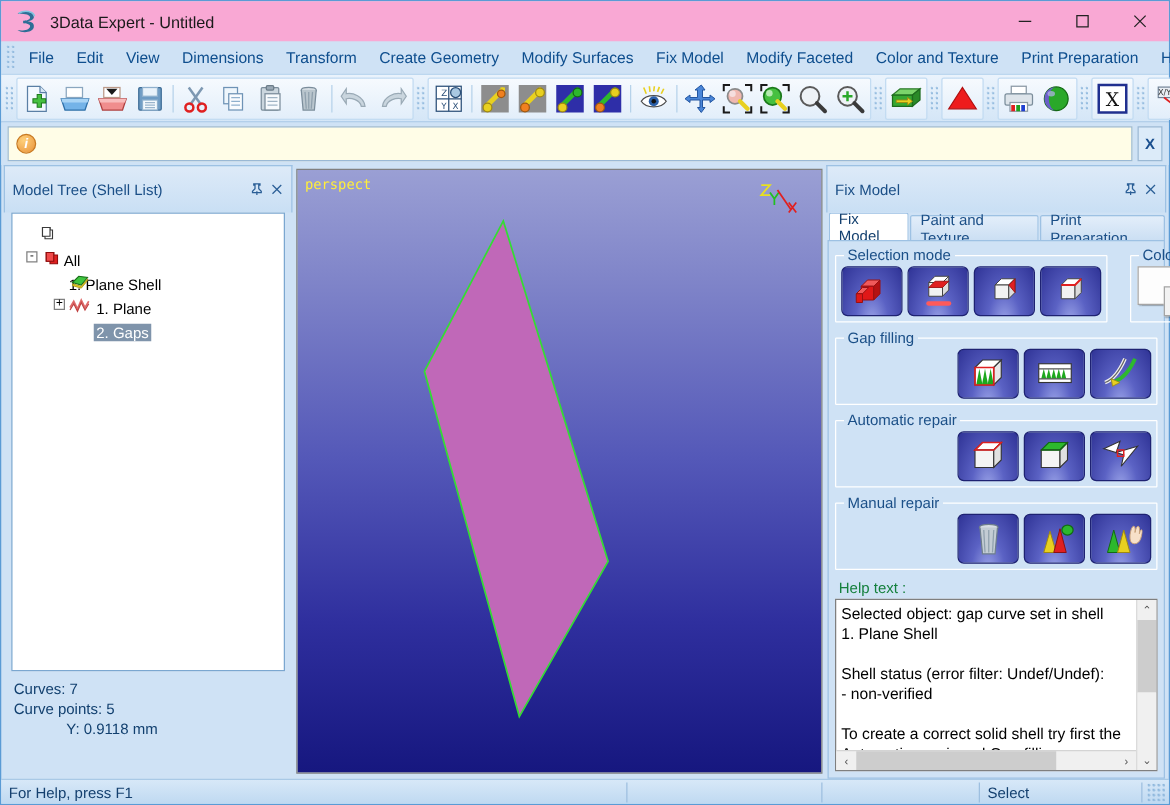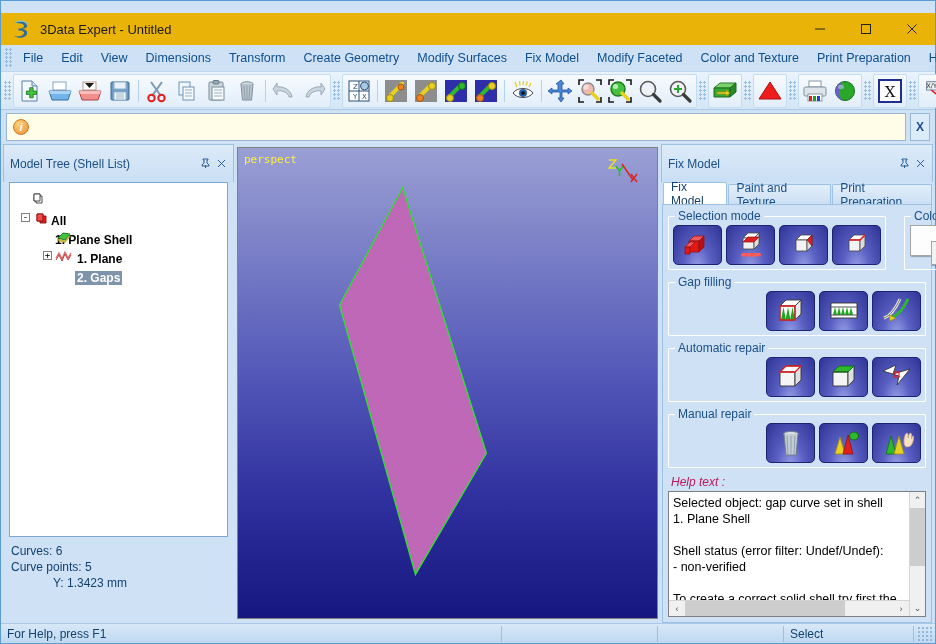--- a/index.html
+++ b/index.html
@@ -14,25 +14,24 @@
   }
   .app {
     position:relative; width:936px; height:644px;
     background:#cfe2f5;
     border:1px solid #5a9bd5;
     display:flex; flex-direction:column;
   }
 
   
   .titlebar {
-    height:32px; background:#eab308;
+    height:32px; background:#f9a8d4;
     display:flex; align-items:center;
     flex:0 0 32px;
     position:relative;
-    margin-top:12px;
   }
   .title-icon { width:22px; height:22px; margin-left:9px; margin-right:8px; position:relative; flex:0 0 22px;}
   .title-text { font-size:13px; color:#1a1a1a; font-family:"Liberation Sans", sans-serif; }
   .win-btns { position:absolute; right:0; top:0; height:32px; display:flex; }
   .win-btn { width:46px; height:32px; display:flex; align-items:center; justify-content:center; color:#222; font-size:13px;}
 
   
   .menubar {
     height:27px; flex:0 0 27px;
     background:#cfe2f5;
@@ -96,21 +95,21 @@
   .cap-btn { width:16px; height:16px; display:flex; align-items:center; justify-content:center; color:#2a5e96; font-size:12px;}
   .tree-wrap {
     flex:1; background:#fff; border:1px solid #7ba7d0; margin:0 6px 0 6px;
     padding:6px 4px; overflow:hidden; position:relative;
   }
   .tree-row { display:flex; align-items:center; height:19px; font-size:12px; color:#111; white-space:nowrap;}
   .tw { width:15px; height:19px; flex:0 0 15px; display:flex; align-items:center; justify-content:center; }
   .pm { width:9px; height:9px; border:1px solid #808080; background:#fff; font-size:9px; line-height:7px;
         display:flex; align-items:center; justify-content:center; color:#000; font-family:"DejaVu Sans Mono", monospace;}
   .ticon { width:17px; height:16px; flex:0 0 17px; margin-right:3px; display:flex; align-items:center; justify-content:center;}
-  .tlabel { font-weight:bold; color:#000; padding:0 2px;margin-top:45px; }
+  .tlabel { font-weight:normal; color:#000; padding:0 2px;margin-top:45px; }
   .tlabel.sel { background:#7f94ab; color:#fff; }
 
   .leftinfo {
     flex:0 0 86px; padding:6px 0 0 8px; font-size:12px; color:#12406f; line-height:16px;
   }
   .leftinfo .indent { padding-left:42px; }
 
   
   .viewport-wrap { flex:1; min-width:0; padding:3px 3px 4px 3px; display:flex; }
   .viewport {
@@ -147,21 +146,21 @@
     width:49px; height:40px; border-radius:5px;
     background:radial-gradient(ellipse at 50% 115%, #9aa3e8 0%, #5b62c4 40%, #2f3396 100%);
     border:1px solid #1e2272; display:flex; align-items:center; justify-content:center;
   }
   .grp-row { display:flex; gap:18px; align-items:flex-start; }
   fieldset.colorgrp { width:60px; flex:0 0 60px; }
   .swatches { position:relative; height:40px; }
   .sw1 { position:absolute; left:1px; top:0px; width:31px; height:31px; background:#fdfdfd; border:1px solid #a5a5a5; box-shadow:1px 1px 1px rgba(0,0,0,.25);}
   .sw2 { position:absolute; left:22px; top:16px; width:24px; height:24px; background:#f2f2f2; border:1px solid #a5a5a5; box-shadow:1px 1px 1px rgba(0,0,0,.25);}
 
-  .helplabel { font-size:12px; color:#be185d; margin:2px 0 2px 3px;font-style:italic;}
+  .helplabel { font-size:12px; color:#15803d; margin:2px 0 2px 3px;}
   .helpbox {
     flex:1; min-height:0; background:#fff; border:1px solid #7f7f7f;
     position:relative; display:flex;
   }
   .helptext {
     flex:1; padding:3px 4px; font-size:12.5px; color:#000; line-height:16px;
     font-family:"Liberation Sans", sans-serif; overflow:hidden; white-space:pre-wrap;
   }
   .vscroll { width:16px; flex:0 0 16px; background:#f0f0f0; border-left:1px solid #d4d4d4; display:flex; flex-direction:column;}
   .sbtn { height:16px; background:#f0f0f0; display:flex; align-items:center; justify-content:center; color:#505050; font-size:9px;}
@@ -560,23 +559,23 @@
             <svg width="17" height="14" viewBox="0 0 17 14">
               <polyline points="1,9 4,4 7,10 10,3 13,9 16,4" fill="none" stroke="#e06a6a" stroke-width="1.3"></polyline>
               <polyline points="1,11 4,6 7,12 10,5 13,11 16,6" fill="none" stroke="#c04040" stroke-width="1"></polyline>
             </svg>
           </span>
           <span class="tlabel sel">2. Gaps</span>
         </div>
       </div>
 
       <div class="leftinfo">
-        <div>Curves: 6</div>
+        <div>Curves: 7</div>
         <div>Curve points: 5</div>
-        <div class="indent">Y: 1.3423 mm</div>
+        <div class="indent">Y: 0.9118 mm</div>
       </div>
     </div>
 
     <div class="viewport-wrap">
       <div class="viewport">
         <div class="vp-label">perspect</div>
         <svg class="vp-shape" width="100%" height="100%" viewBox="0 0 425 485" preserveAspectRatio="none" style="position:absolute;left:0;top:0;">
           <polygon id="quad" points="167 41 252 315 180 440 103 162" fill="#c068b8" stroke="#33dd33" stroke-width="1.4"></polygon>
         </svg>
         <div class="vp-axis">

